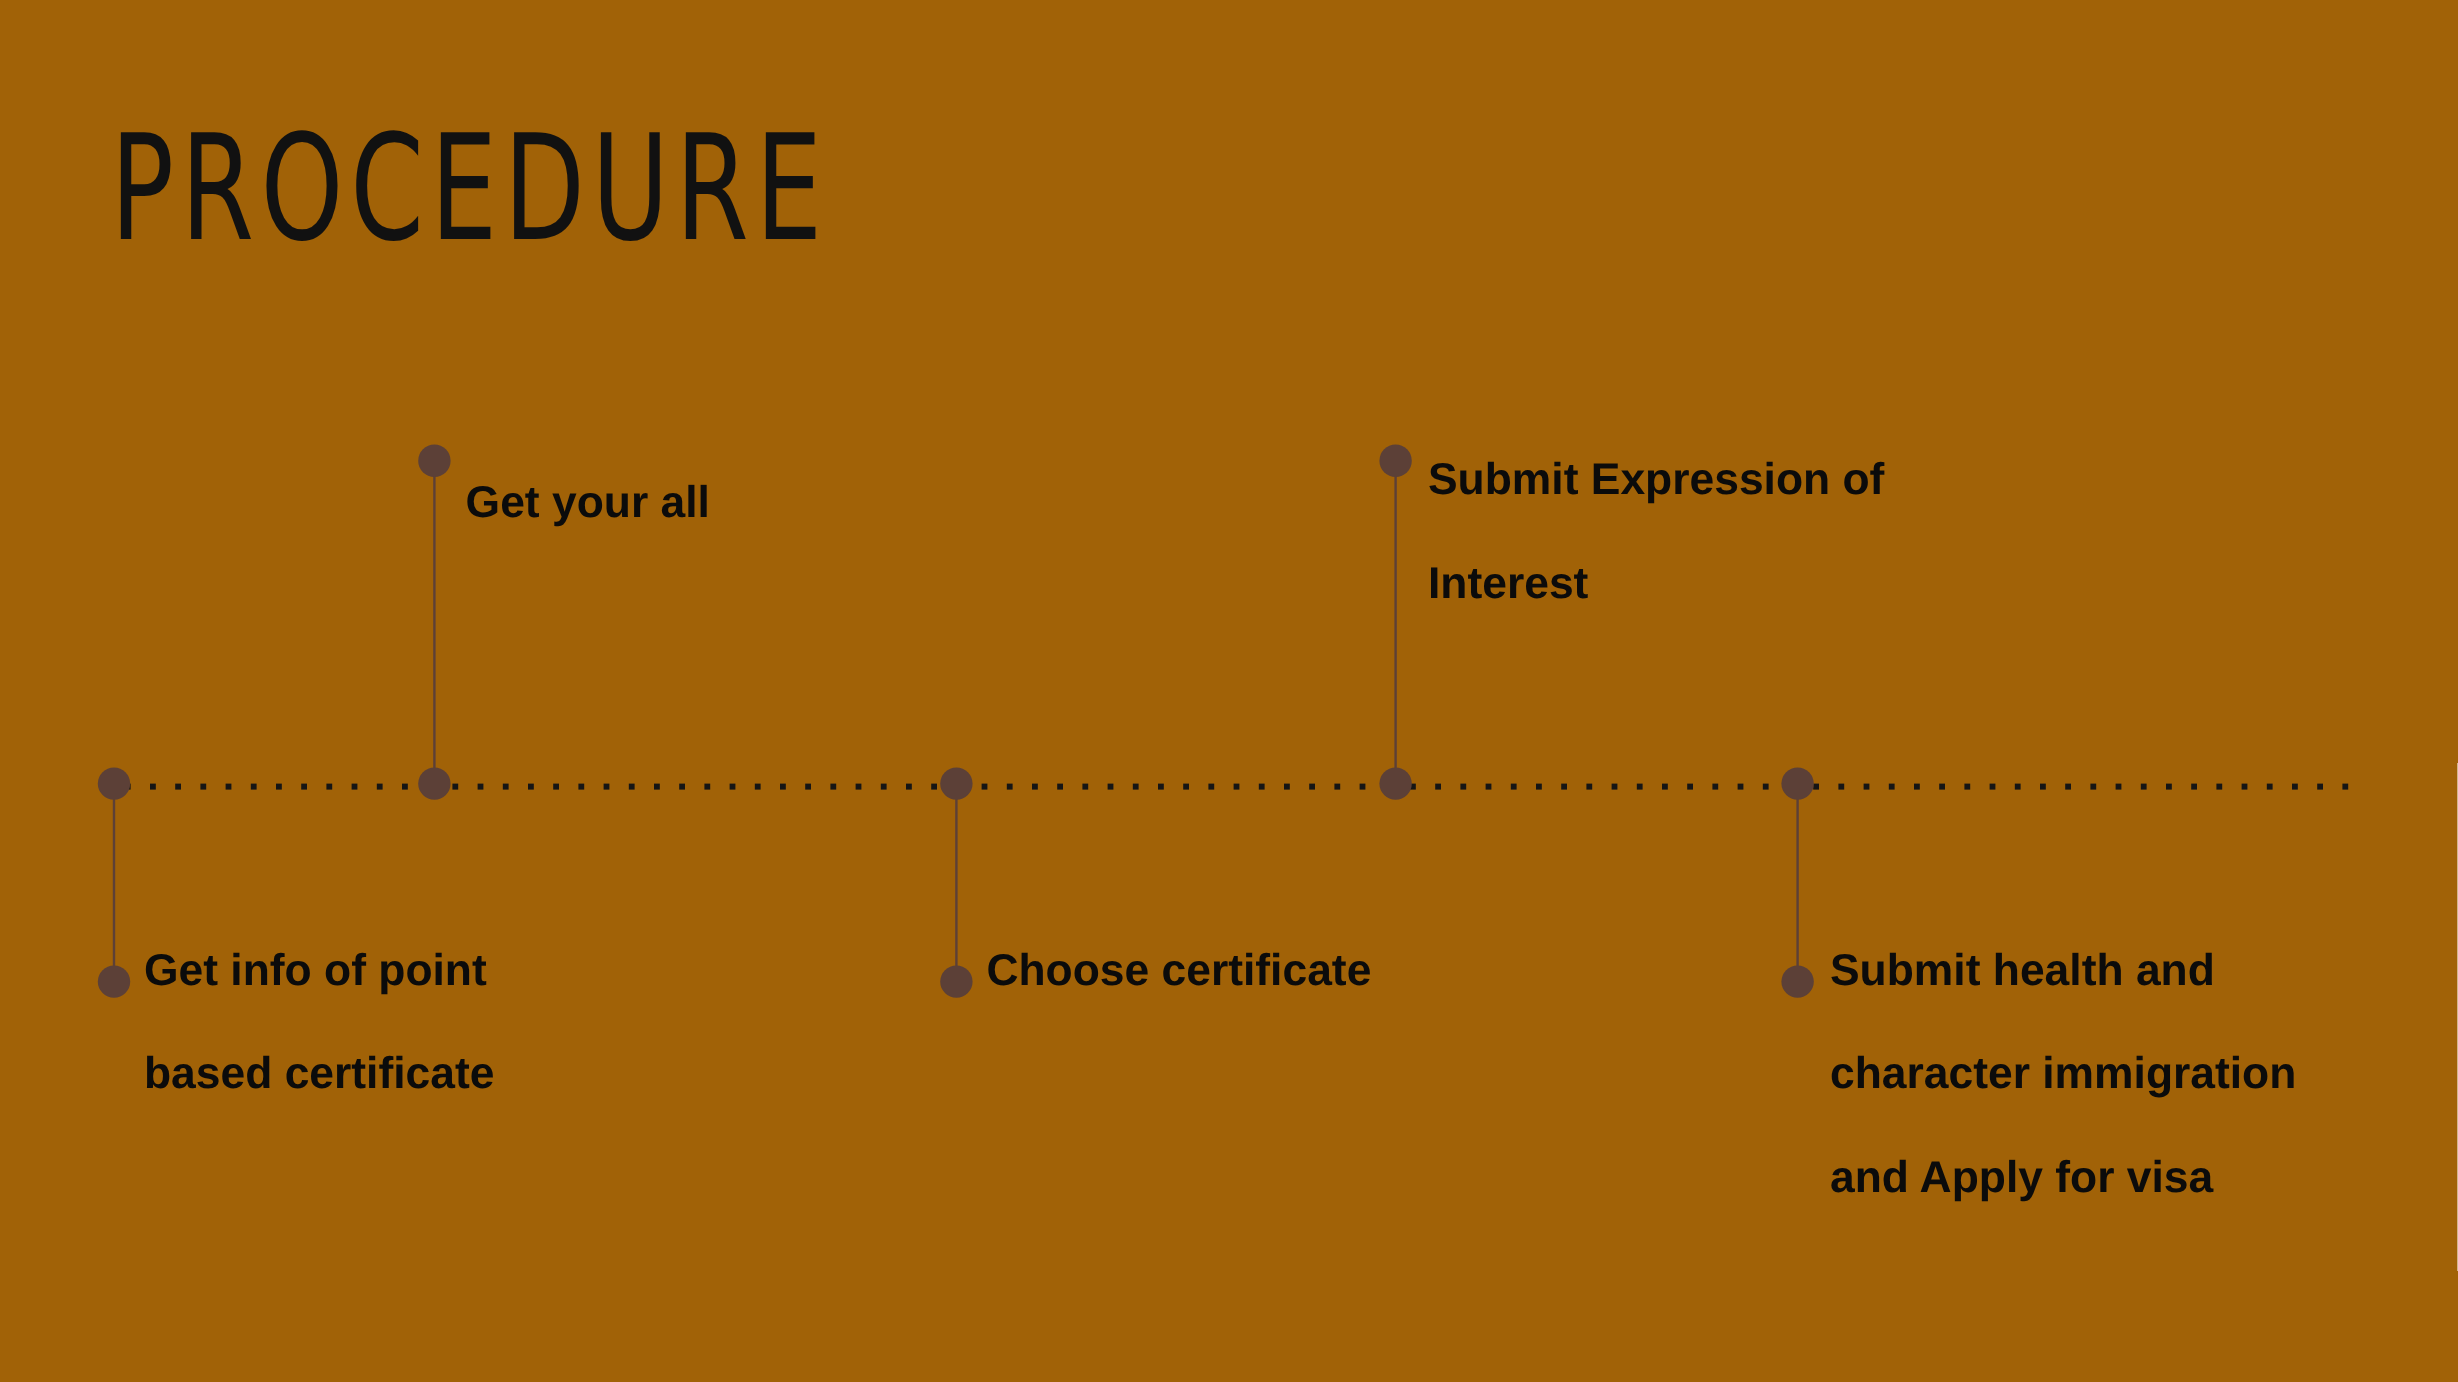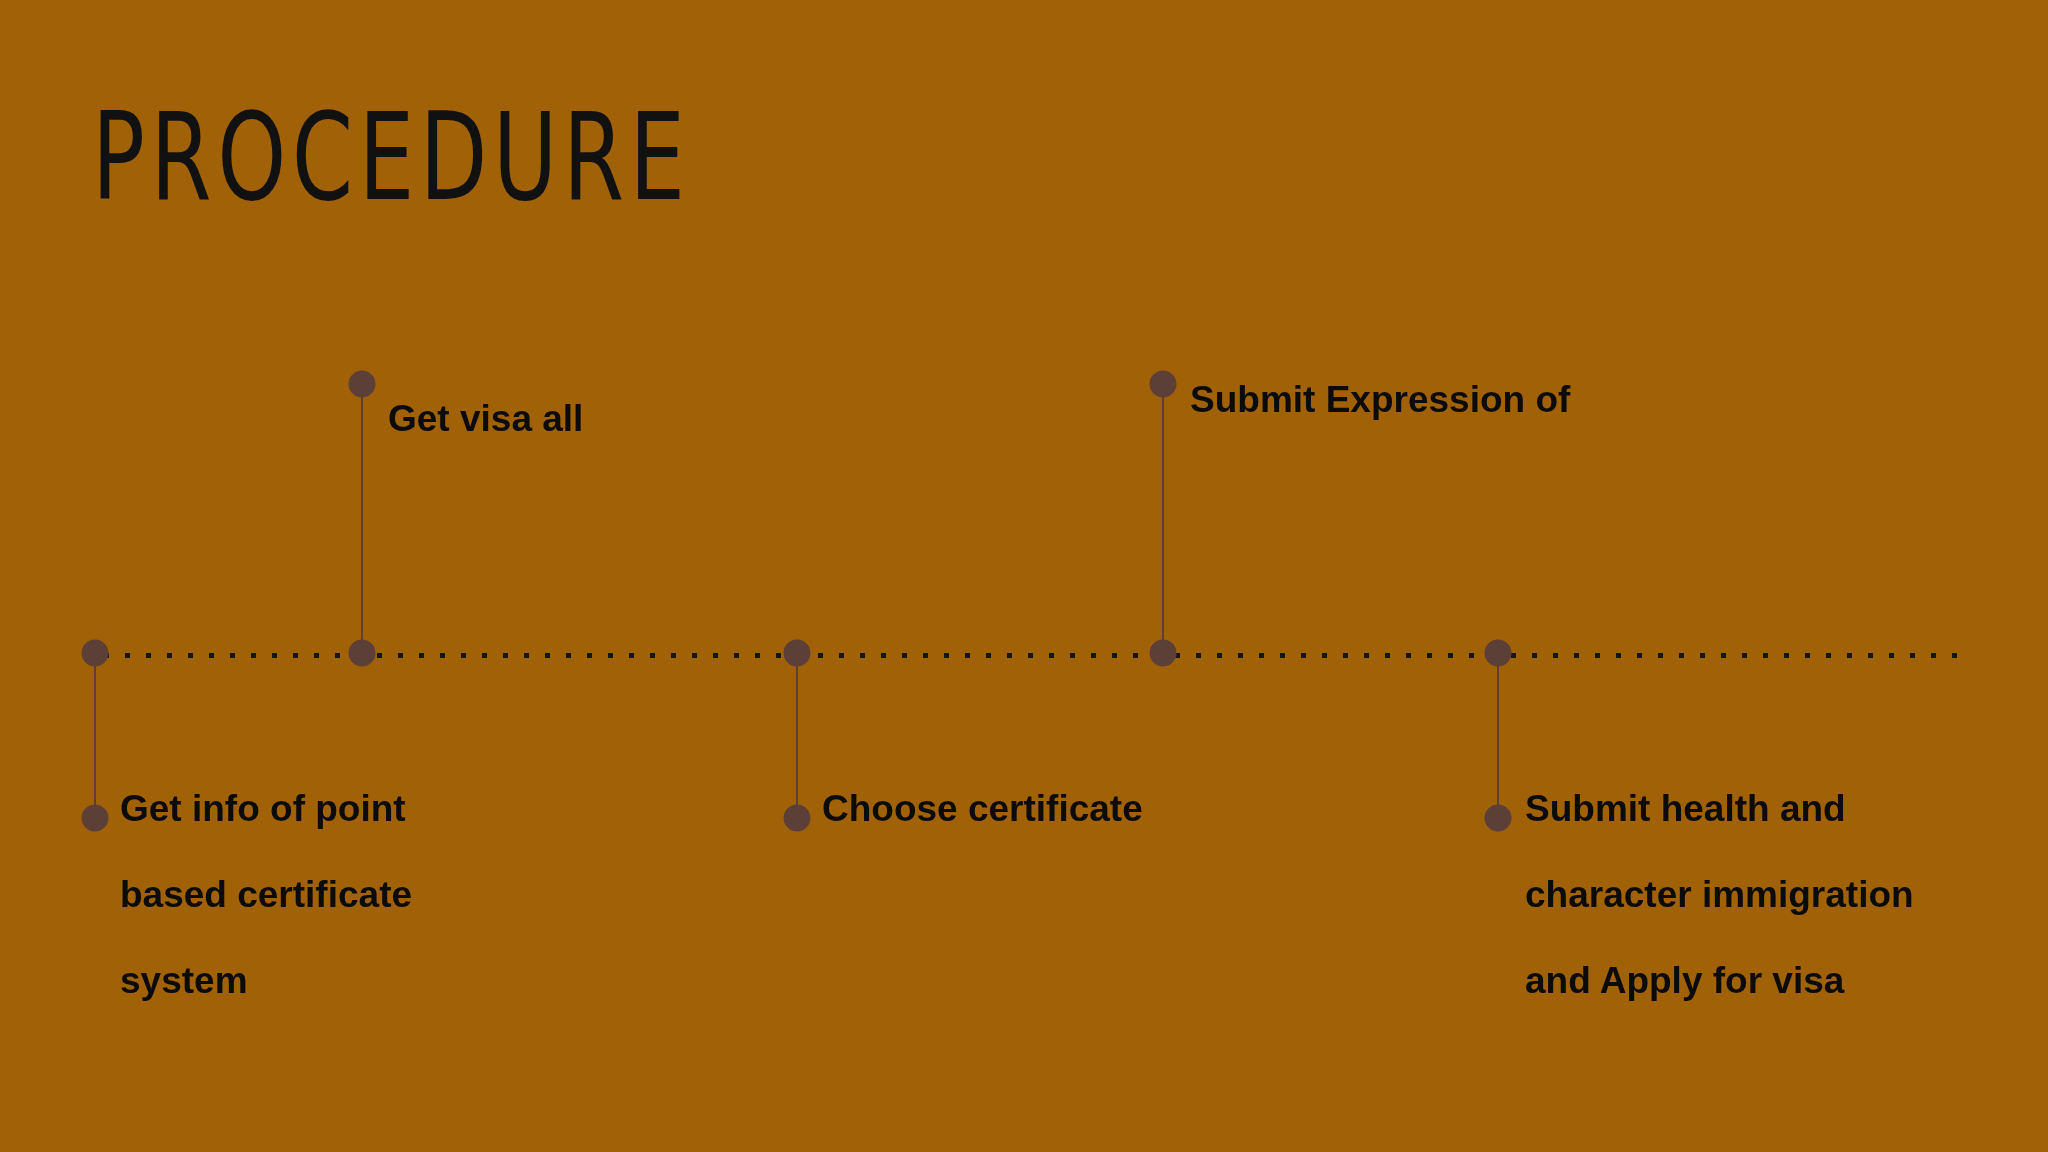--- a/index.html
+++ b/index.html
@@ -101,48 +101,48 @@
   <div id="axis"></div>
 
   <div class="node" style="left:95px; top:653px;">
     <div class="stem" style="top:0px; height:165px;"></div>
     <div class="axis-dot"></div>
     <div class="end-dot" style="top:165px;"></div>
   </div>
   <div class="label below" style="left:120px; top:745px; width:400px;">
     <div>Get info of point</div>
     <div>based certificate</div>
-    <div>system</div>
   </div>
 
   <div class="node" style="left:362px; top:653px;">
     <div class="stem" style="top:-269px; height:269px;"></div>
     <div class="axis-dot"></div>
     <div class="end-dot" style="top:-269px;"></div>
   </div>
   <div class="label above" style="left:388px; top:355px; width:340px;">
-    <div>Get visa all</div>
+    <div>Get your all</div>
   </div>
 
   <div class="node" style="left:797px; top:653px;">
     <div class="stem" style="top:0px; height:165px;"></div>
     <div class="axis-dot"></div>
     <div class="end-dot" style="top:165px;"></div>
   </div>
   <div class="label below" style="left:822px; top:745px; width:420px;">
     <div>Choose certificate</div>
   </div>
 
   <div class="node" style="left:1163px; top:653px;">
     <div class="stem" style="top:-269px; height:269px;"></div>
     <div class="axis-dot"></div>
     <div class="end-dot" style="top:-269px;"></div>
   </div>
   <div class="label above" style="left:1190px; top:336px; width:460px;">
     <div>Submit Expression of</div>
+    <div>Interest</div>
   </div>
 
   <div class="node" style="left:1498px; top:653px;">
     <div class="stem" style="top:0px; height:165px;"></div>
     <div class="axis-dot"></div>
     <div class="end-dot" style="top:165px;"></div>
   </div>
   <div class="label below" style="left:1525px; top:745px; width:470px;">
     <div>Submit health and</div>
     <div>character immigration</div>

